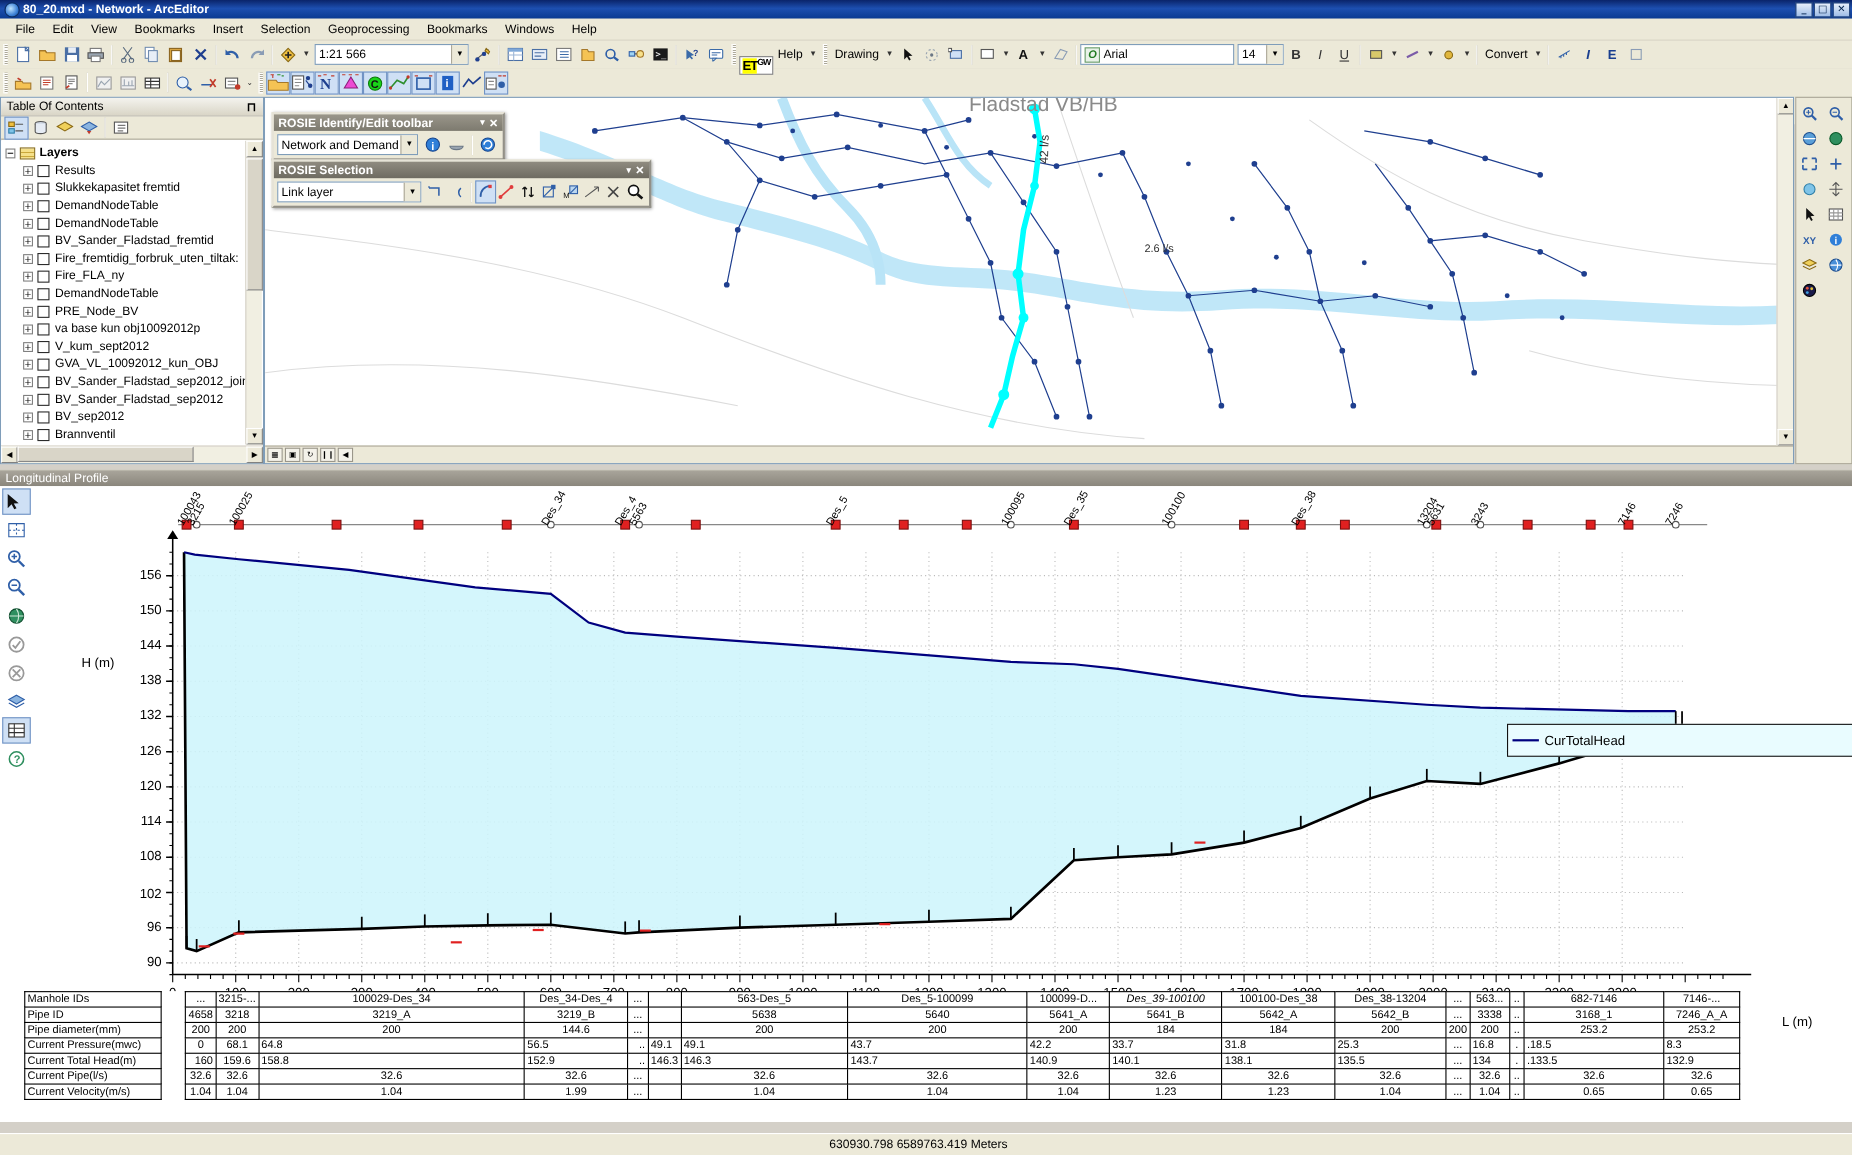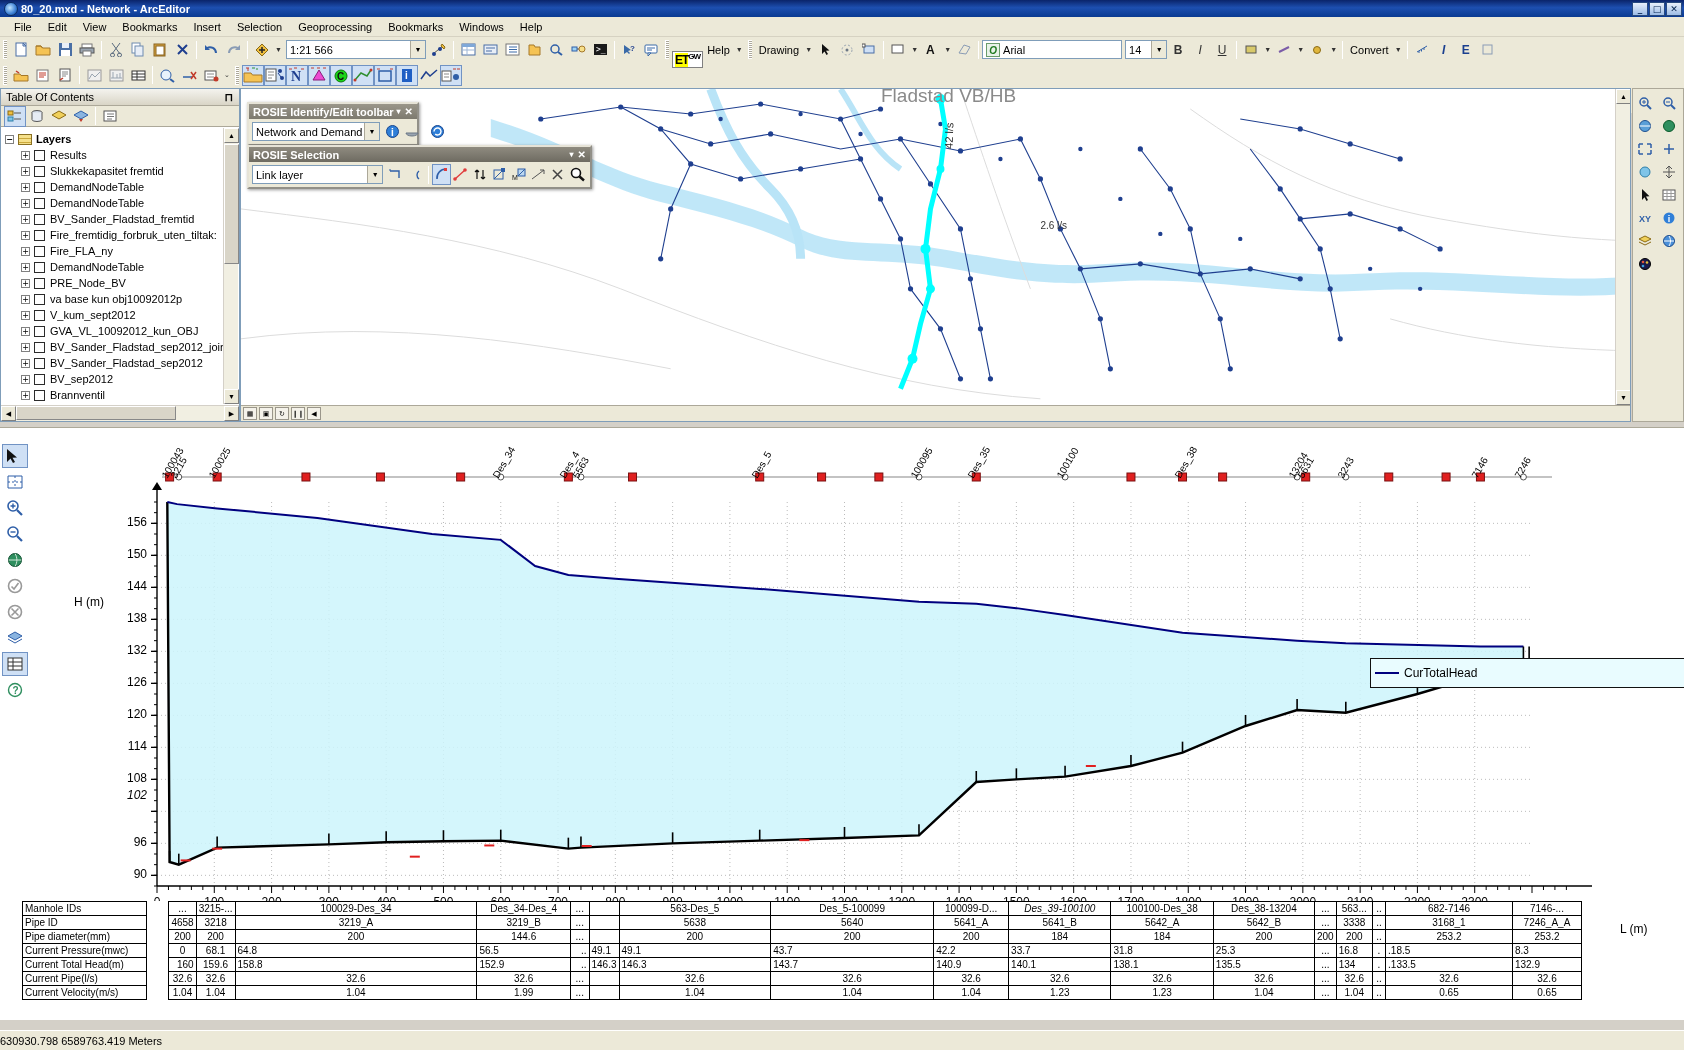--- a/index.html
+++ b/index.html
@@ -215,21 +215,21 @@
   }
   #data-table td.lbl{ text-align:left; }
   #data-table td.c{ text-align:center; }
   #data-table td.l{ text-align:left; }
   #data-table td.r{ text-align:right; }
 
   
   #statusbar{
     position:absolute; left:0; bottom:0; width:1684px; height:20px;
     background:#ece9d8; border-top:1px solid #fff;
-    display:flex; align-items:center; justify-content:flex-start;
+    display:flex; align-items:center; justify-content:center;
     padding-right:14px; font-size:11px;
   }
 </style>
 </head>
 <body>
 
 <div id="titlebar">
   <div class="tb-icon"></div>
   <span>80_20.mxd - Network - ArcEditor</span>
   <div class="spacer"></div>
@@ -1237,21 +1237,21 @@
       <svg width="16" height="14">
           <circle cx="8" cy="7" r="5.5" fill="#1a1a4a" stroke="#000"></circle>
           <circle cx="6" cy="5" r="1.3" fill="#e0543c"></circle>
           <circle cx="10" cy="5.5" r="1.3" fill="#e0c03c"></circle>
           <circle cx="6" cy="9" r="1.3" fill="#3ca0e0"></circle>
         </svg>
     </div>
     <div class="tbtn"></div>
   </div>
 
-  <div class="float-tb" style="left:247px;top:14px;width:172px;">
+  <div class="float-tb" style="left:247px;top:14px;width:212px;">
     <div class="ftb-title">
       <span>ROSIE Identify/Edit  toolbar</span>
       <span class="spacer"></span>
       <span style="font-size:8px;padding-right:4px;">▾</span>
       <span style="font-size:10px;padding-right:4px;font-weight:bold;">✕</span>
     </div>
     <div class="ftb-body">
       <div class="combo" style="width:128px;">
         <div class="val">Network and Demand layer</div>
         <div class="arrow">▼</div>
@@ -1347,20 +1347,24 @@
       <div class="tbtn">
         <svg width="17" height="15">
             <circle cx="7" cy="6" r="4.5" fill="#fff" stroke="#111" stroke-width="1.6"></circle>
             <path d="M10.5 9.5 L15 13.5" stroke="#111" stroke-width="2.4"></path>
           </svg>
       </div>
     </div>
   </div>
 
   <div id="profile">
+    <div id="profile-title">
+      <span>Longitudinal Profile</span>
+      <span class="spacer"></span>
+    </div>
 
     <div id="prof-left-tools">
       <div class="tbtn pressed">
         <svg width="20" height="18">
             <path d="M2 2 L2 15 L5.5 11.5 L8 16 L10 15 L7.5 10.8 L12 10.5 Z" fill="#111"></path>
           </svg>
       </div>
       <div class="tbtn">
         <svg width="20" height="18">
             <path d="M3 3 L17 3 L17 15 L3 15 Z" fill="none" stroke="#2f5fa8"></path>
@@ -1713,21 +1717,21 @@
           <div class="node-label" style="left: 1264.1px; top: 27px;">13204</div>
           <div class="node-label" style="left: 1272.7px; top: 27px;">5631</div>
           <div class="node-label" style="left: 1312.8px; top: 27px;">3243</div>
           <div class="node-label" style="left: 1447.44px; top: 27px;">7146</div>
           <div class="node-label" style="left: 1490.41px; top: 27px;">7246</div>
         </div>
       
       <div id="ytick-layer" style="position:absolute;left:0;top:0;">
           <div class="ytick" style="left: 73px; top: 425.333px;">90</div>
           <div class="ytick" style="left: 73px; top: 393.333px;">96</div>
-          <div class="ytick" style="left: 73px; top: 346px; font-style: italic;">102</div>
+          <div class="ytick" style="left: 73px; top: 363px;">102</div>
           <div class="ytick" style="left: 73px; top: 329.333px;">108</div>
           <div class="ytick" style="left: 73px; top: 297.333px;">114</div>
           <div class="ytick" style="left: 73px; top: 265.333px;">120</div>
           <div class="ytick" style="left: 73px; top: 233.333px;">126</div>
           <div class="ytick" style="left: 73px; top: 201.333px;">132</div>
           <div class="ytick" style="left: 73px; top: 169.333px;">138</div>
           <div class="ytick" style="left: 73px; top: 137.333px;">144</div>
           <div class="ytick" style="left: 73px; top: 105.333px;">150</div>
           <div class="ytick" style="left: 73px; top: 73.3333px;">156</div>
         </div>

